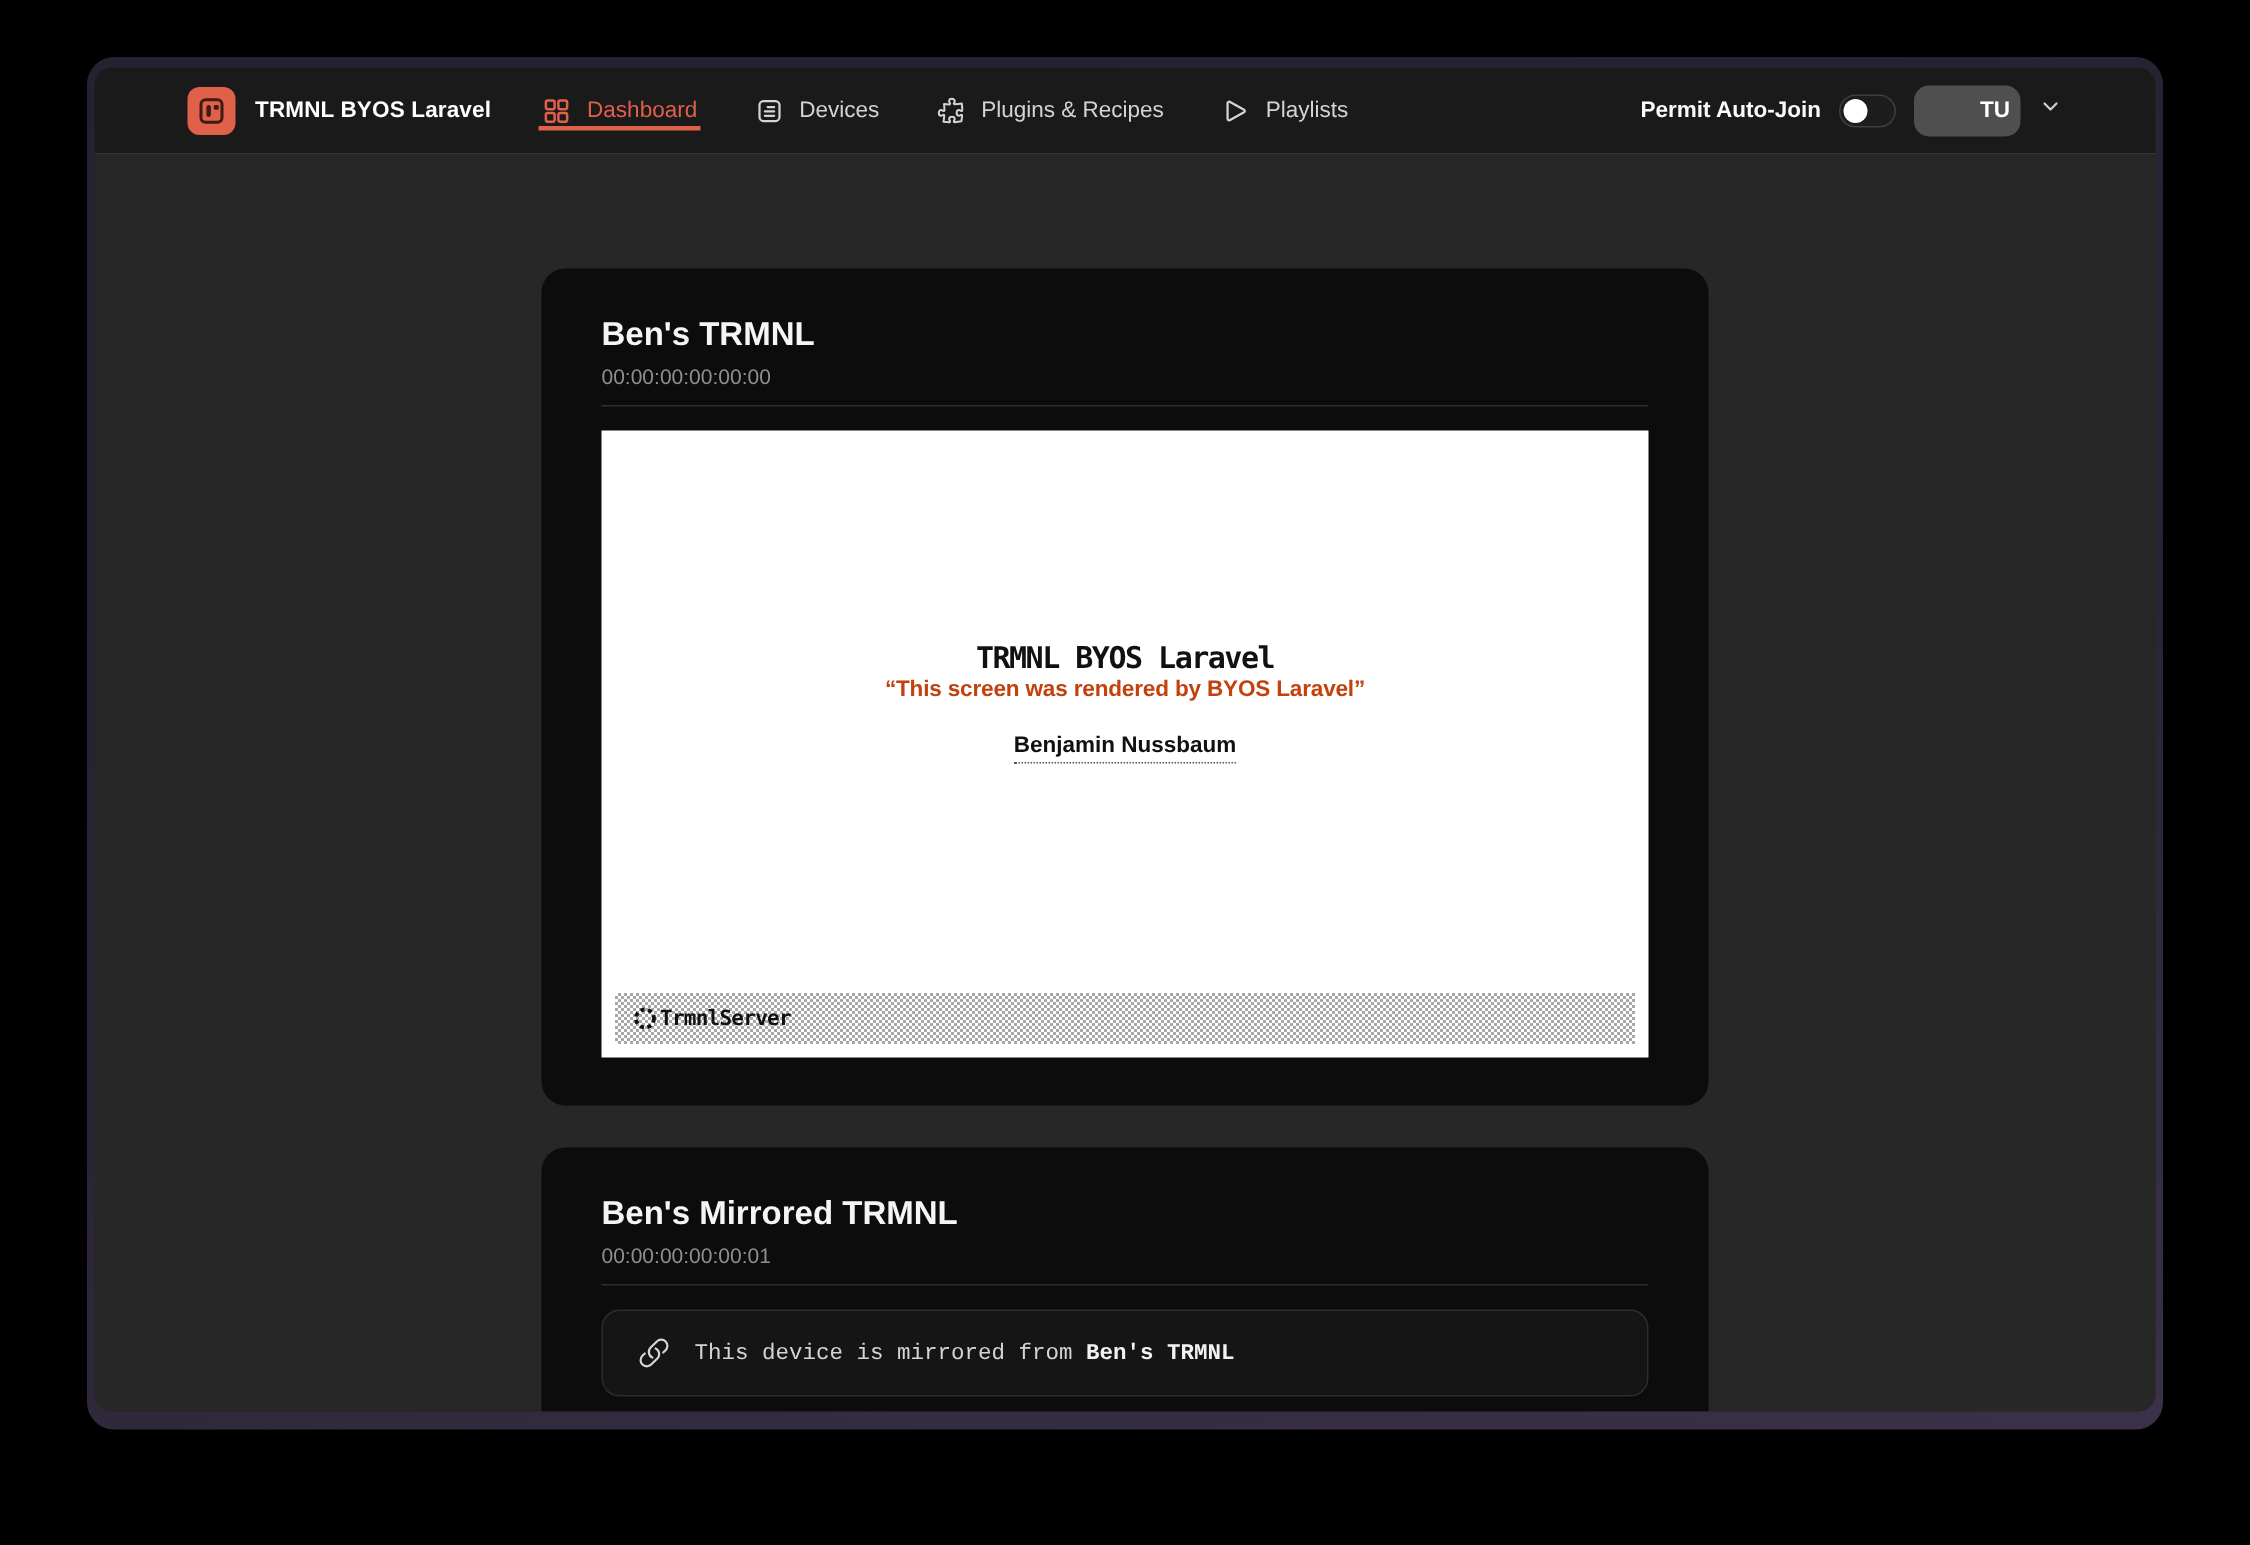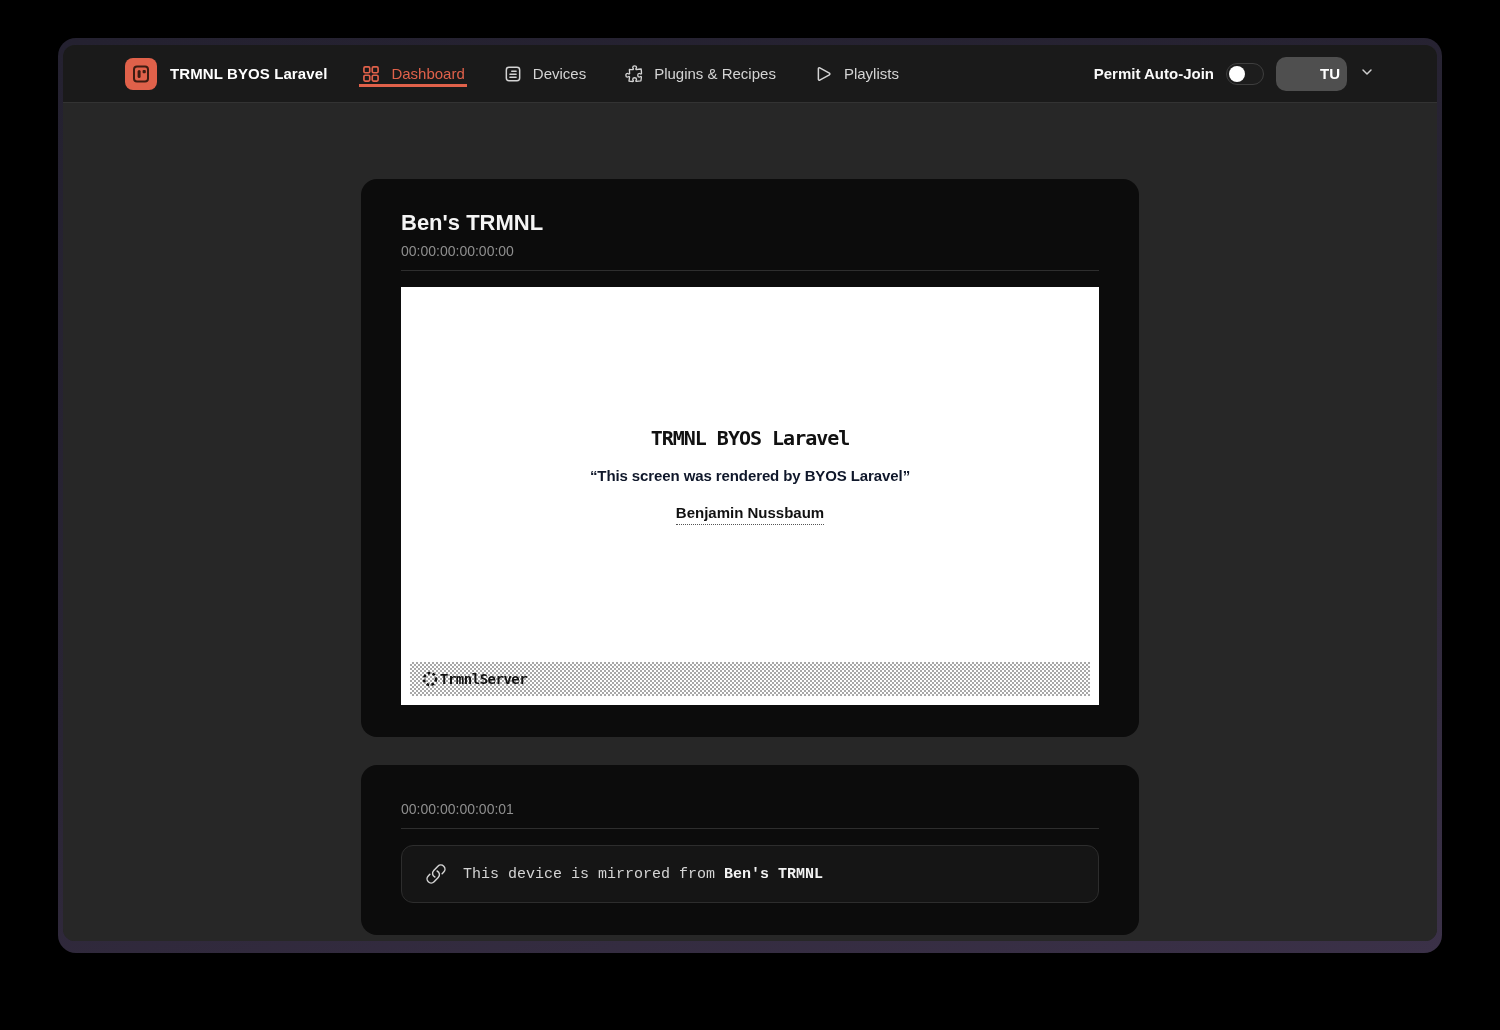--- a/index.html
+++ b/index.html
@@ -191,27 +191,26 @@
     padding-top: 139px;
     text-align: center;
     font-family: "DejaVu Sans Mono", monospace;
     font-weight: 700;
     font-size: 20px;
     line-height: 24px;
     letter-spacing: -1px;
     color: #111111;
   }
   .screen-quote {
-    margin-top: 16px;
     text-align: center;
     font-size: 15px;
     line-height: 20px;
     font-weight: 700;
     letter-spacing: -0.1px;
-    color: #0f172a;
+    color: #c2410c;
   }
   .screen-author-row {
     margin-top: 17px;
     text-align: center;
     font-size: 15px;
     line-height: 20px;
     font-weight: 700;
     color: #111111;
   }
   .screen-author-row span {
@@ -357,20 +356,21 @@
                 <svg width="18" height="18" viewBox="0 0 24 24" fill="none" stroke="#111111" stroke-width="3.4">
                   <circle cx="12" cy="12" r="8" stroke-dasharray="3.6 3.1"></circle>
                 </svg>
               </span>
               <span class="screen-bar-label">TrmnlServer</span>
             </div>
           </div>
         </div>
 
         <div class="card">
+          <h2 class="device-title">Ben's Mirrored TRMNL</h2>
           <div class="device-mac">00:00:00:00:00:01</div>
           <div class="card-divider"></div>
 
           <div class="mirror-box">
             <span style="display:flex;">
               <svg width="22" height="22" viewBox="0 0 24 24" fill="none" stroke="#d4d4d4" stroke-width="1.6" stroke-linecap="round" stroke-linejoin="round">
                 <path d="M13.19 8.688a4.5 4.5 0 011.242 7.244l-4.5 4.5a4.5 4.5 0 01-6.364-6.364l1.757-1.757m13.35-.622l1.757-1.757a4.5 4.5 0 00-6.364-6.364l-4.5 4.5a4.5 4.5 0 001.242 7.244"></path>
               </svg>
             </span>
             <span class="mirror-text">

